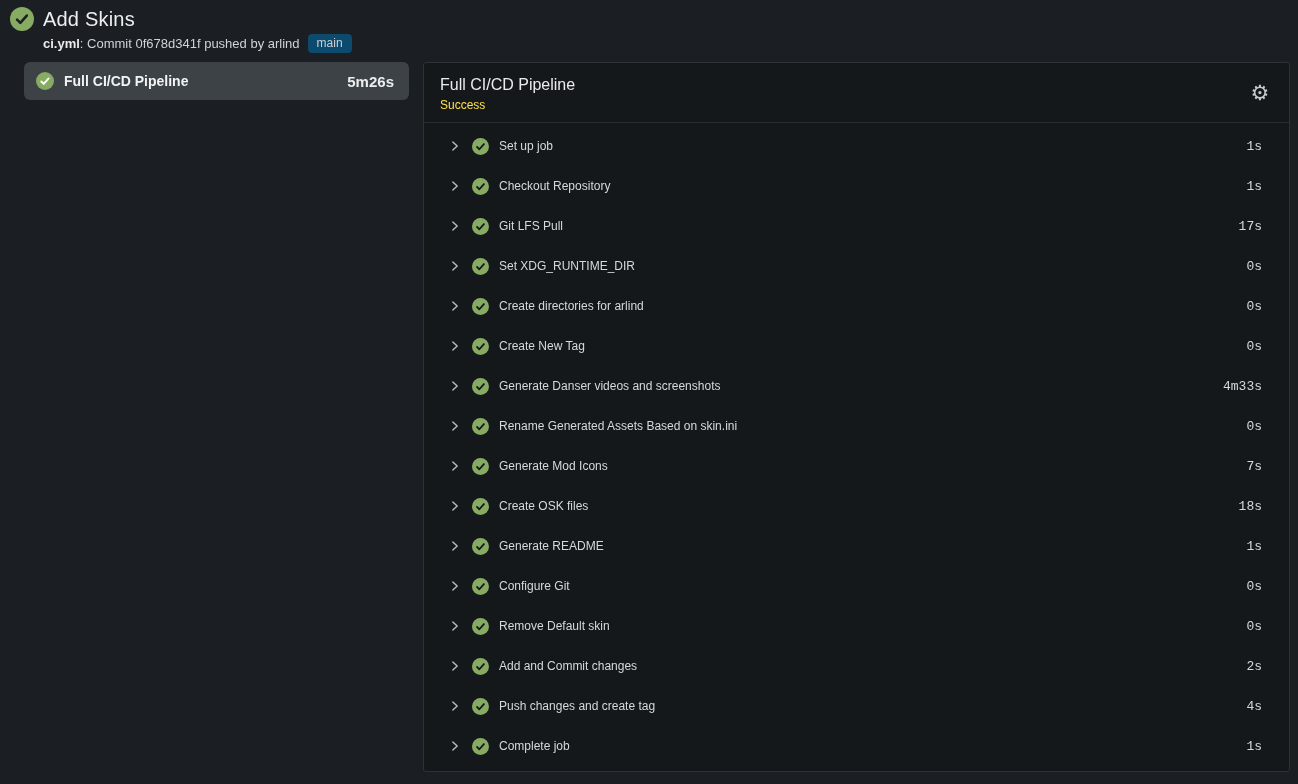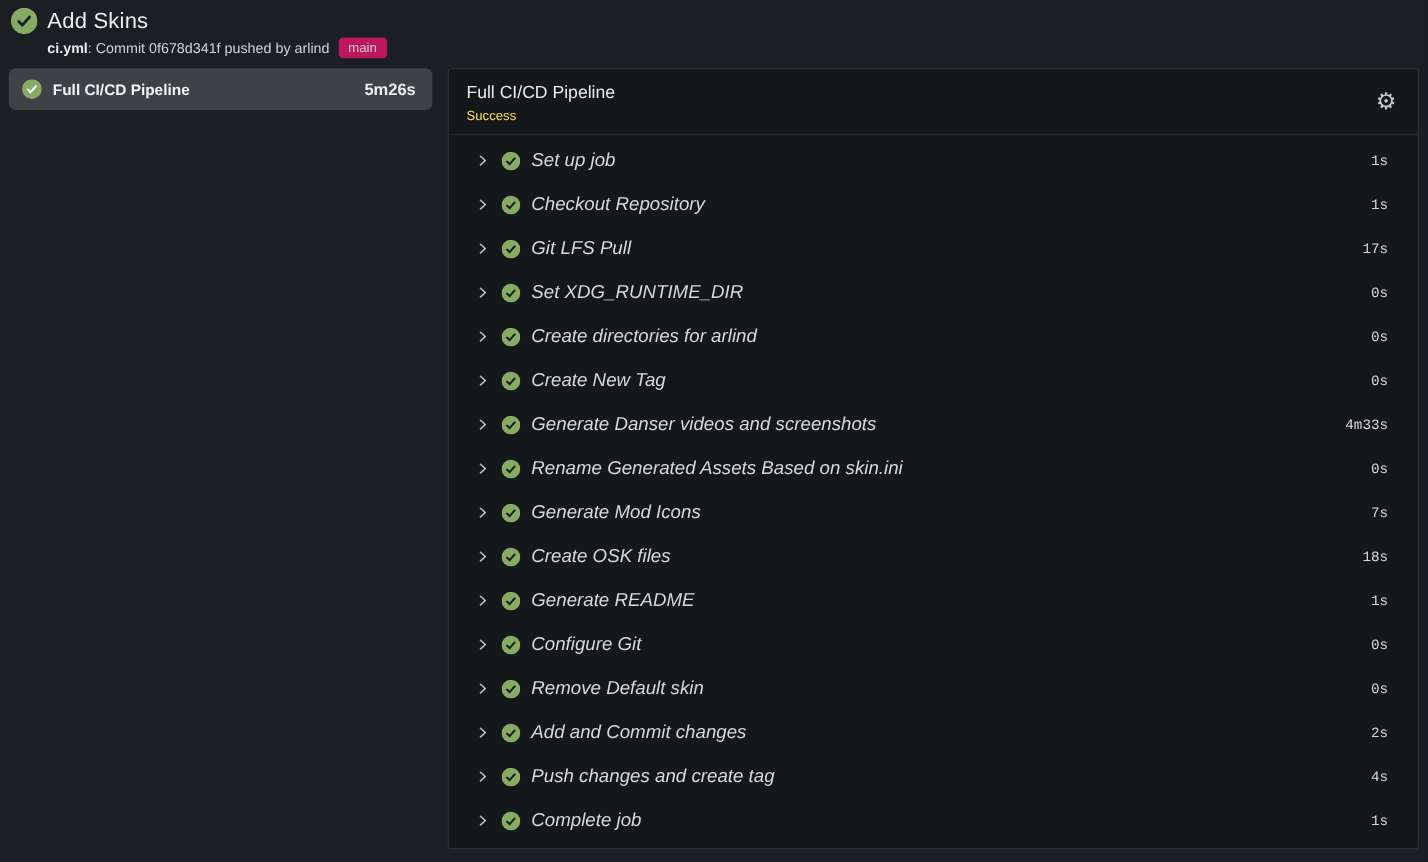--- a/index.html
+++ b/index.html
@@ -17,27 +17,27 @@
   .header-row .status-icon { width: 24px; height: 24px; flex-shrink: 0; }
   .page-title { font-size: 20px; font-weight: 400; color: #eceeef; letter-spacing: 0.2px; }
   .header-sub {
     margin-left: 33px; margin-top: 3px;
     font-size: 13px; color: #cfd3d7;
     display: flex; align-items: center;
   }
   .header-sub .wf-name { font-weight: bold; color: #e9ebec; }
   .branch-badge {
     display: inline-block; margin-left: 8px;
-    background: #be185d; color: #ccd0d4;
+    background: #0c4a6e; color: #ccd0d4;
     border-radius: 4px; padding: 2px 9px 3px 9px;
     font-size: 12px; line-height: 1.2;
   }
 
   
-  .content { display: flex; align-items: flex-start; padding: 3px 8px 0 8px; gap: 14px; }
+  .content { display: flex; align-items: flex-start; padding: 3px 8px 0 24px; gap: 14px; }
 
   
   .sidebar { width: 385px; flex-shrink: 0; }
   .job-item {
     background: #3d4247; border-radius: 6px;
     height: 38px; display: flex; align-items: center;
     padding: 0 15px 0 12px; gap: 10px;
     cursor: pointer;
   }
   .job-item .status-icon { width: 18px; height: 18px; flex-shrink: 0; }
@@ -71,21 +71,21 @@
   
   .steps { padding-top: 3px; }
   .step-row {
     height: 40px;
     display: flex; align-items: center;
     padding: 0 27px 0 24px; gap: 10px;
     cursor: pointer;
   }
   .chevron-icon { width: 14px; height: 14px; flex-shrink: 0; display: flex; align-items: center; }
   .step-row .status-icon { width: 17px; height: 17px; flex-shrink: 0; }
-  .step-name { font-size: 17px; color: #d6d9dc; font-style: italic; }
+  .step-name { font-size: 12px; color: #d6d9dc; }
   .step-duration { margin-left: auto; font-size: 13px; color: #d6d9dc; font-family: Liberation Mono, monospace; }
 
   svg { display: block; }
 </style>
 </head>
 <body>
 
 <div class="top-header">
   <div class="header-row">
     <span class="status-icon">

